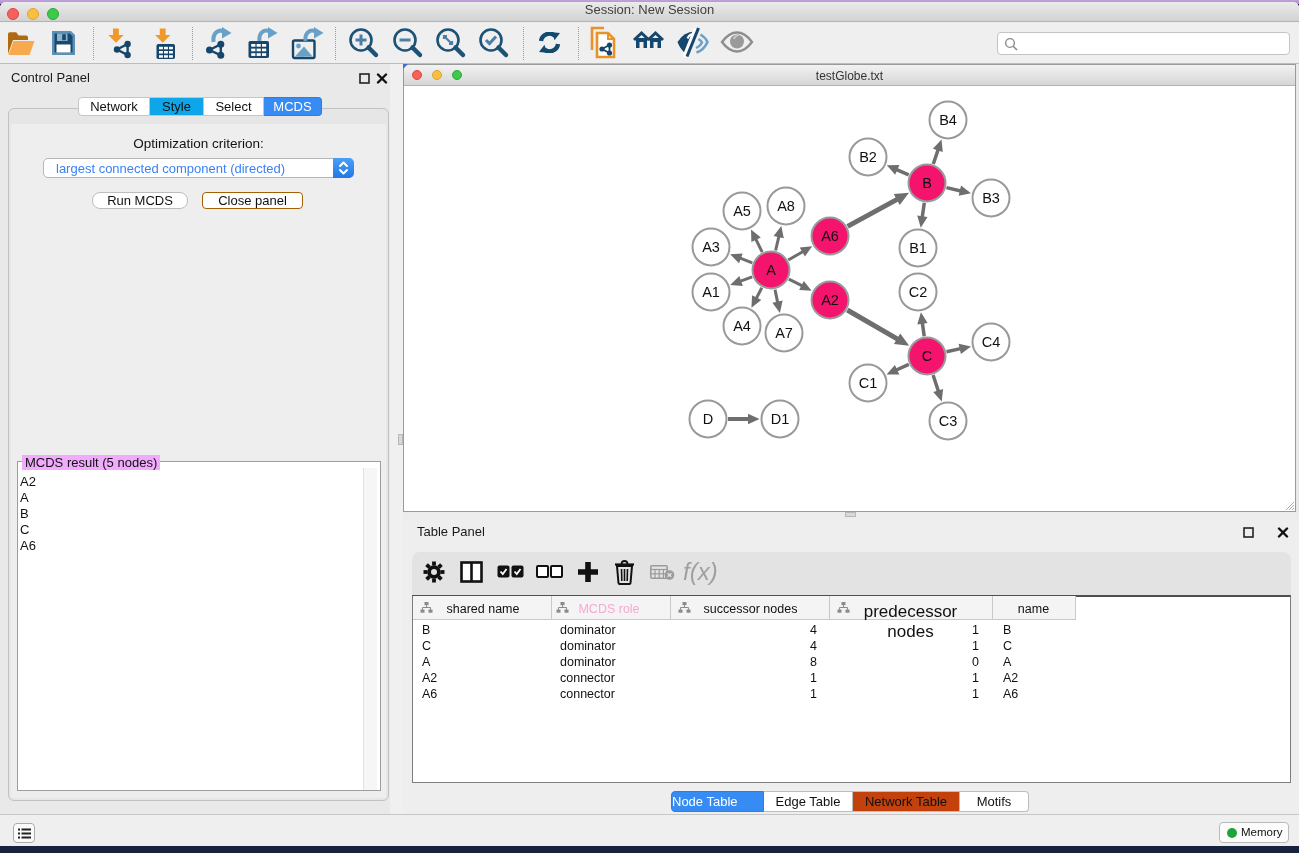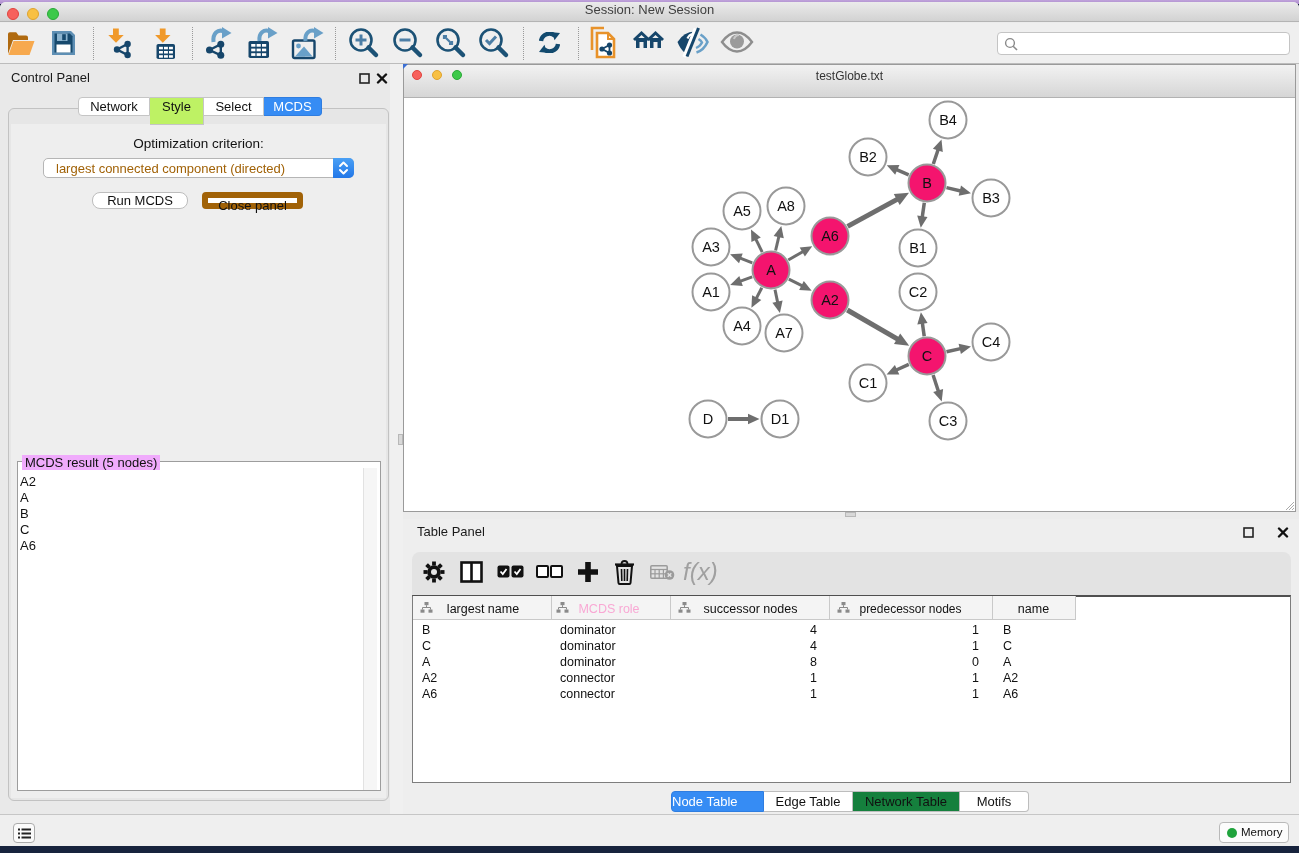--- a/index.html
+++ b/index.html
@@ -202,50 +202,50 @@
       <line x1="2" y1="1.5" x2="10" y2="9.5"></line>
       <line x1="10" y1="1.5" x2="2" y2="9.5"></line>
     </g>
   </svg>
 
 <div class="abs" style="left:8px;top:108px;width:381px;height:693px;background:#e6e6e6;border:1px solid #c2c2c2;border-radius:6px"></div>
 <div class="abs" style="left:11px;top:124px;width:375px;height:674px;background:#eeeeee"></div>
 
 <div class="abs" style="left:78px;top:97px;width:244px;height:19px;font-size:13px;text-align:center;color:#111">
   <div class="abs" style="left:0;top:0;width:72px;height:19px;background:#fff;border:1px solid #c5c5c5;border-radius:4px 0 0 4px;line-height:18px">Network</div>
-  <div class="abs" style="left:72px;top:0;width:54px;height:28px;background:#bef264;border:1px solid #c5c5c5;border-left:none;line-height:18px">Style</div>
+  <div class="abs" style="left:72px;top:0;width:54px;height:19px;background:#0ea5e9;border:1px solid #c5c5c5;border-left:none;line-height:18px">Style</div>
   <div class="abs" style="left:126px;top:0;width:60px;height:19px;background:#fff;border:1px solid #c5c5c5;border-left:none;line-height:18px">Select</div>
   <div class="abs" style="left:186px;top:0;width:58px;height:19px;background:#368cf4;border:1px solid #2f7de0;border-left:none;border-radius:0 4px 4px 0;line-height:18px;color:#fff">MCDS</div>
 </div>
 
 <div class="abs" style="left:8px;top:136px;width:381px;text-align:center;font-size:13.5px;color:#111">Optimization criterion:</div>
 <div class="abs" style="left:43px;top:158px;width:311px;height:20px;background:#fff;border:1px solid #b5b5b5;border-radius:5px">
-  <div style="font-size:13px;color:#a16207;padding:2px 0 2px 12px">largest connected component (directed)</div>
+  <div style="font-size:13px;color:#3b82f6;padding:2px 0 2px 12px">largest connected component (directed)</div>
   <div class="abs" style="right:-1px;top:-1px;width:21px;height:20px;background:linear-gradient(#4aa0f5,#2277e8);border-radius:0 5px 5px 0">
     <svg width="21" height="20" viewBox="0 0 21 20">
         <g stroke="#fff" stroke-width="2" fill="none" stroke-linecap="round" stroke-linejoin="round">
           <path d="M7,8 L10.5,4.5 L14,8"></path>
           <path d="M7,12 L10.5,15.5 L14,12"></path>
         </g>
       </svg>
   </div>
 </div>
 
 <div class="abs" style="left:92px;top:192px;width:96px;height:17px;background:#fff;border:1px solid #bdbdbd;border-radius:8px;font-size:13px;text-align:center;line-height:16px;color:#111">Run MCDS</div>
-<div class="abs" style="left:202px;top:192px;width:101px;height:17px;background:#fff;border:6px solid #a16207;border-radius:4px;font-size:13px;text-align:center;line-height:16px;color:#111">Close panel</div>
+<div class="abs" style="left:202px;top:192px;width:101px;height:17px;background:#fff;border:1px solid #a16207;border-radius:4px;font-size:13px;text-align:center;line-height:16px;color:#111">Close panel</div>
 
 <div class="abs" style="left:17px;top:461px;width:364px;height:330px;border:1px solid #9d9d9d;background:#fff"></div>
 <div class="abs" style="left:22px;top:455px;background:#f0abfc;font-size:13px;color:#111;padding:0 3px">MCDS result (5 nodes)</div>
 <div class="abs" style="left:363px;top:468px;width:14px;height:322px;background:#f6f6f6;border-left:1px solid #e2e2e2"></div>
 <div class="abs" style="left:20px;top:474px;font-size:13px;color:#111;line-height:16px">A2<br>A<br>B<br>C<br>A6</div>
 
 <div class="abs" style="left:403px;top:64px;width:896px;height:455px;background:#e8e8e8"></div>
 
 <div class="abs" style="left:403px;top:64px;width:893px;height:448px;background:#fff;border:1px solid #9a9a9a"></div>
-<div class="abs" style="left:404px;top:65px;width:891px;height:33px;background:linear-gradient(#f2f2f2,#d6d6d6);border-bottom:1px solid #b2b2b2">
+<div class="abs" style="left:404px;top:65px;width:891px;height:21px;background:linear-gradient(#f2f2f2,#d6d6d6);border-bottom:1px solid #b2b2b2">
   <div class="abs" style="left:8px;top:5px;width:10px;height:10px;border-radius:5px;background:#f7615c;border:0.5px solid #e0443e"></div>
   <div class="abs" style="left:28px;top:5px;width:10px;height:10px;border-radius:5px;background:#f8c043;border:0.5px solid #dfa32f"></div>
   <div class="abs" style="left:48px;top:5px;width:10px;height:10px;border-radius:5px;background:#3dc94a;border:0.5px solid #2aa938"></div>
   <div style="text-align:center;font-size:12px;color:#333;padding-top:4px">testGlobe.txt</div>
 </div>
 <svg class="abs" style="left:403px;top:64px" width="5" height="5" viewBox="0 0 5 5">
     <path d="M0,0 L5,0 L0,5 Z" fill="#3b6fd4"></path>
   </svg>
 
 <svg class="abs" style="left:1284px;top:500px" width="11" height="11" viewBox="0 0 11 11">
@@ -470,36 +470,36 @@
     <g fill="#8a8a8a">
       <rect x="4.5" y="1" width="4" height="3.2"></rect>
       <rect x="0.5" y="8.5" width="4" height="3.2"></rect>
       <rect x="8.5" y="8.5" width="4" height="3.2"></rect>
     </g>
     <g stroke="#8a8a8a" stroke-width="1">
       <path d="M6.5,4.2 L6.5,6.5 M2.5,8.5 L2.5,6.5 L10.5,6.5 L10.5,8.5" fill="none"></path>
     </g>
   </svg>
 
-<div class="abs" style="left:430px;top:602px;width:106px;text-align:center;font-size:12.5px;color:#111">largest name</div>
+<div class="abs" style="left:430px;top:602px;width:106px;text-align:center;font-size:12.5px;color:#111">shared name</div>
 <div class="abs" style="left:562px;top:602px;width:94px;text-align:center;font-size:12.5px;color:#f9a8d4">MCDS role</div>
 <div class="abs" style="left:683px;top:602px;width:135px;text-align:center;font-size:12.5px;color:#111">successor nodes</div>
-<div class="abs" style="left:841px;top:602px;width:139px;text-align:center;font-size:12px;color:#111">predecessor nodes</div>
+<div class="abs" style="left:841px;top:602px;width:139px;text-align:center;font-size:17px;color:#111">predecessor nodes</div>
 <div class="abs" style="left:992px;top:602px;width:83px;text-align:center;font-size:12.5px;color:#111">name</div>
 
 <div class="abs" style="left:422px;top:622px;font-size:12.5px;line-height:16px;color:#111">B<br>C<br>A<br>A2<br>A6</div>
 <div class="abs" style="left:560px;top:622px;font-size:12.5px;line-height:16px;color:#111">dominator<br>dominator<br>dominator<br>connector<br>connector</div>
 <div class="abs" style="left:700px;top:622px;width:117px;text-align:right;font-size:12.5px;line-height:16px;color:#111">4<br>4<br>8<br>1<br>1</div>
 <div class="abs" style="left:860px;top:622px;width:119px;text-align:right;font-size:12.5px;line-height:16px;color:#111">1<br>1<br>0<br>1<br>1</div>
 <div class="abs" style="left:1003px;top:622px;font-size:12.5px;line-height:16px;color:#111">B<br>C<br>A<br>A2<br>A6</div>
 
 <div class="abs" style="left:671px;top:791px;height:21px;font-size:13px;color:#111">
   <div class="abs" style="left:0;top:0;width:93px;height:21px;background:#368cf4;border:1px solid #2f7de0;border-radius:4px 0 0 4px;line-height:20px;text-align:left;color:#fff">Node Table</div>
   <div class="abs" style="left:93px;top:0;width:89px;height:21px;background:#fff;border:1px solid #bdbdbd;border-left:none;line-height:20px;text-align:center">Edge Table</div>
-  <div class="abs" style="left:182px;top:0;width:107px;height:21px;background:#15803d;border:1px solid #bdbdbd;border-left:none;line-height:20px;text-align:center">Network Table</div>
+  <div class="abs" style="left:182px;top:0;width:107px;height:21px;background:#c2410c;border:1px solid #bdbdbd;border-left:none;line-height:20px;text-align:center">Network Table</div>
   <div class="abs" style="left:289px;top:0;width:69px;height:21px;background:#fff;border:1px solid #bdbdbd;border-left:none;border-radius:0 4px 4px 0;line-height:20px;text-align:center">Motifs</div>
 </div>
 
 <div class="abs" style="left:0;top:814px;width:1299px;height:32px;background:#efefef;border-top:1px solid #c6c6c6"></div>
 <div class="abs" style="left:13px;top:823px;width:22px;height:20px;background:#fbfbfb;border:1px solid #ababab;border-radius:4px">
 <svg style="position:absolute;left:4px;top:4px" width="13" height="11" viewBox="0 0 13 11">
       <g fill="#222">
         <rect x="0" y="0.5" width="2" height="2"></rect>
         <rect x="3.5" y="0.5" width="9.5" height="2"></rect>
         <rect x="0" y="4.5" width="2" height="2"></rect>

